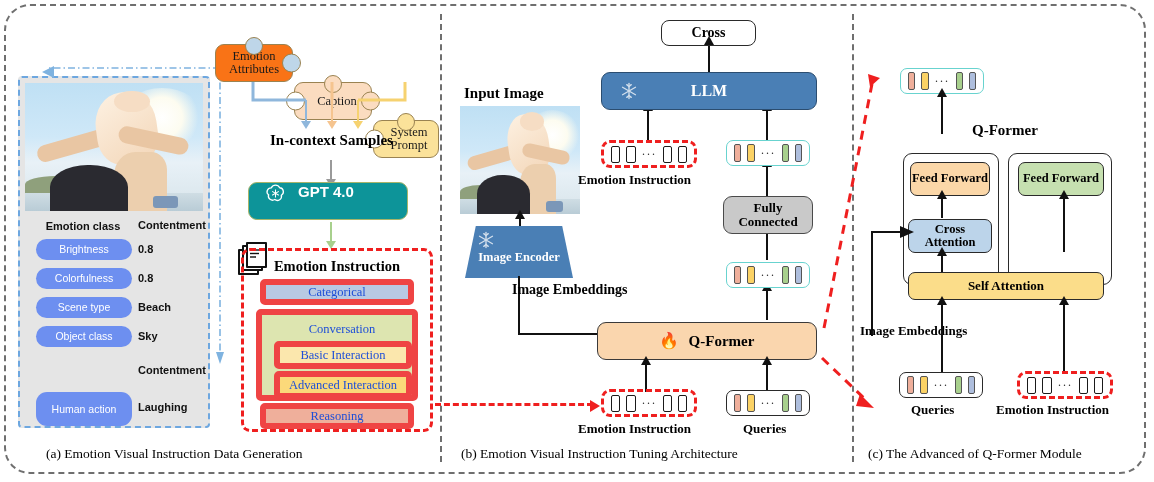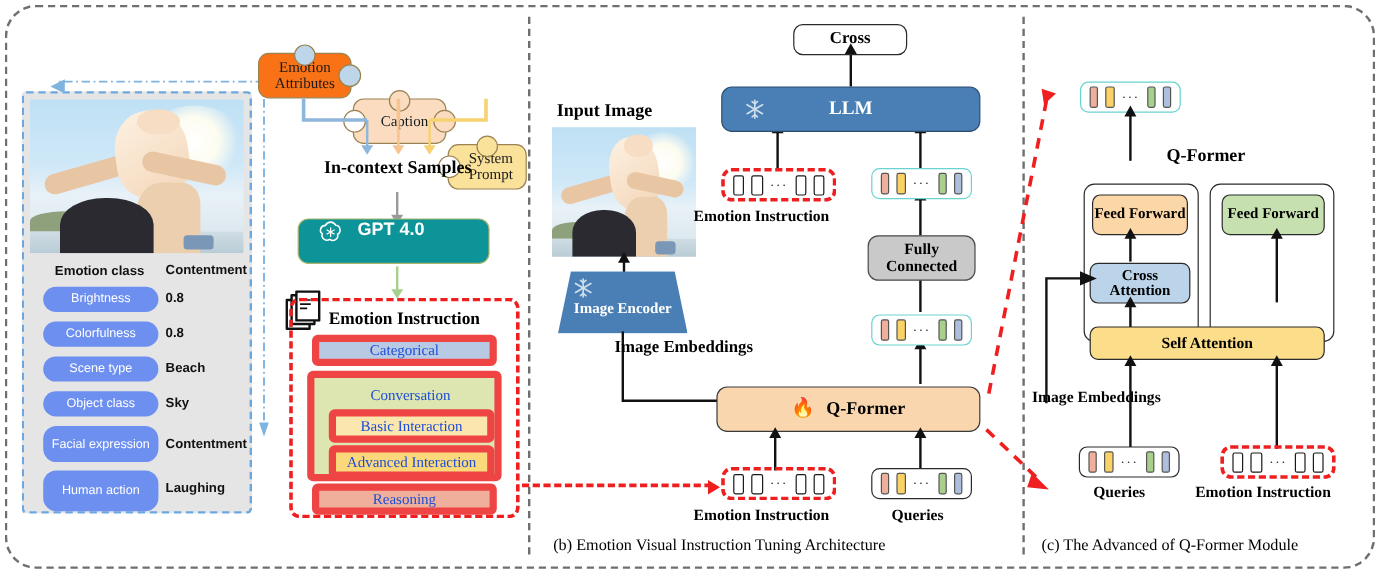--- a/index.html
+++ b/index.html
@@ -142,21 +142,20 @@
 
     <div class="abs ctr pill" style="left:16px;top:190px;width:96px;height:21px;">Colorfulness</div>
     <div class="abs attr-val" style="left:118px;top:194px;">0.8</div>
 
     <div class="abs ctr pill" style="left:16px;top:219px;width:96px;height:21px;">Scene type</div>
     <div class="abs attr-val" style="left:118px;top:223px;">Beach</div>
 
     <div class="abs ctr pill" style="left:16px;top:248px;width:96px;height:21px;">Object class</div>
     <div class="abs attr-val" style="left:118px;top:252px;">Sky</div>
 
-    <div class="abs ctr pill" style="left:16px;top:277px;width:96px;height:30px;">Facial expression</div>
     <div class="abs attr-val" style="left:118px;top:286px;">Contentment</div>
 
     <div class="abs ctr pill" style="left:16px;top:314px;width:96px;height:34px;">Human action</div>
     <div class="abs attr-val" style="left:118px;top:323px;">Laughing</div>
   </div>
 
   <svg class="abs" style="left:14px;top:26px;width:210px;height:360px;">
     <path d="M 206 42 L 32 42" stroke="#7fb3e0" stroke-width="1.6" fill="none" stroke-dasharray="7,3,1.5,3"></path>
     <path d="M 28 46 L 40 40 L 40 52 Z" fill="#7fb3e0"></path>
     <path d="M 206 42 L 206 330" stroke="#7fb3e0" stroke-width="1.6" fill="none" stroke-dasharray="7,3,1.5,3"></path>
@@ -218,20 +217,21 @@
 
     <div class="abs instr-item" style="left:12px;top:58px;width:162px;height:92px;background:#dde5b0;">
       <div class="abs ctr instr-item" style="left:12px;top:26px;width:138px;height:28px;background:#fbe7ad;">Basic Interaction</div>
       <div class="abs ctr" style="left:0;top:3px;width:160px;height:22px;font-size:12.5px;">Conversation</div>
       <div class="abs ctr instr-item" style="left:12px;top:56px;width:138px;height:28px;background:#fbd97a;">Advanced Interaction</div>
     </div>
 
     <div class="abs ctr instr-item" style="left:16px;top:152px;width:154px;height:26px;background:#efaf9b;">Reasoning</div>
   </div>
 
+  <div class="abs caption" style="left:46px;top:446px;">(a) Emotion  Visual Instruction Data Generation</div>
 
   <div class="abs lbl" style="left:464px;top:85px;font-size:15px;">Input Image</div>
   <div class="abs photo" style="left:460px;top:106px;width:120px;height:108px;">
     <div class="sun"></div>
       <div class="hill"></div>
       <div class="sea"></div>
     <div class="arm1"></div>
       <div class="baby"></div>
       <div class="head"></div>
       <div class="arm2"></div>

